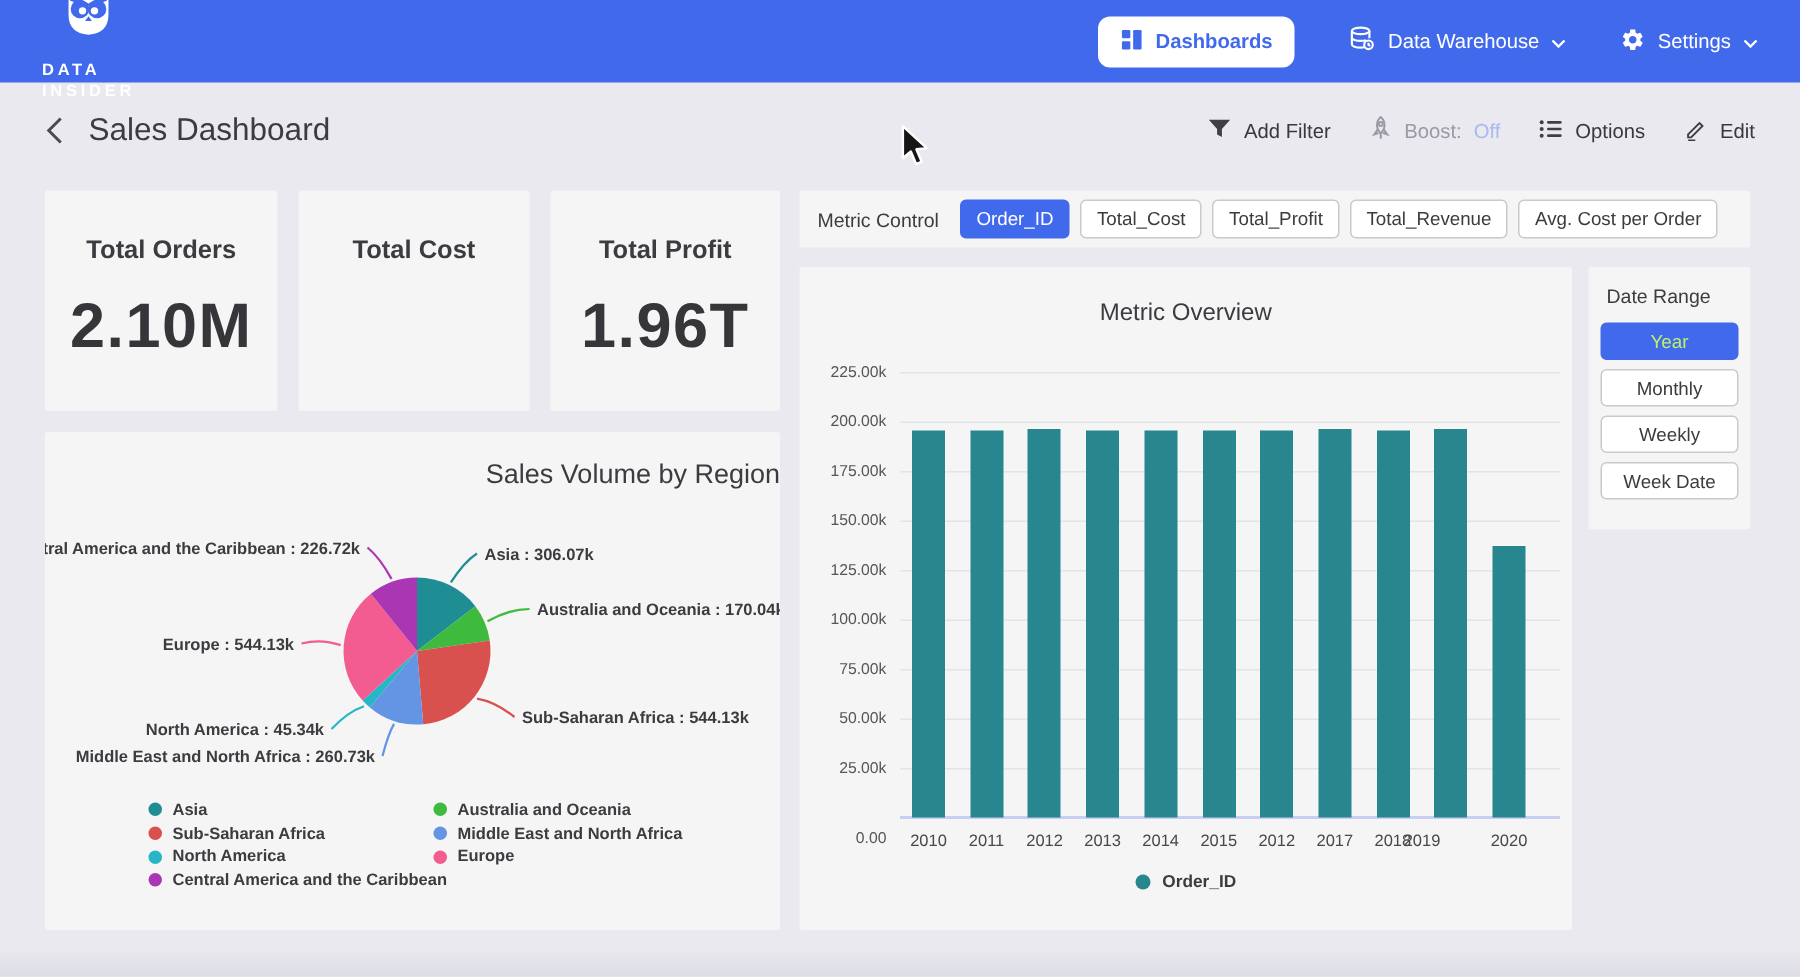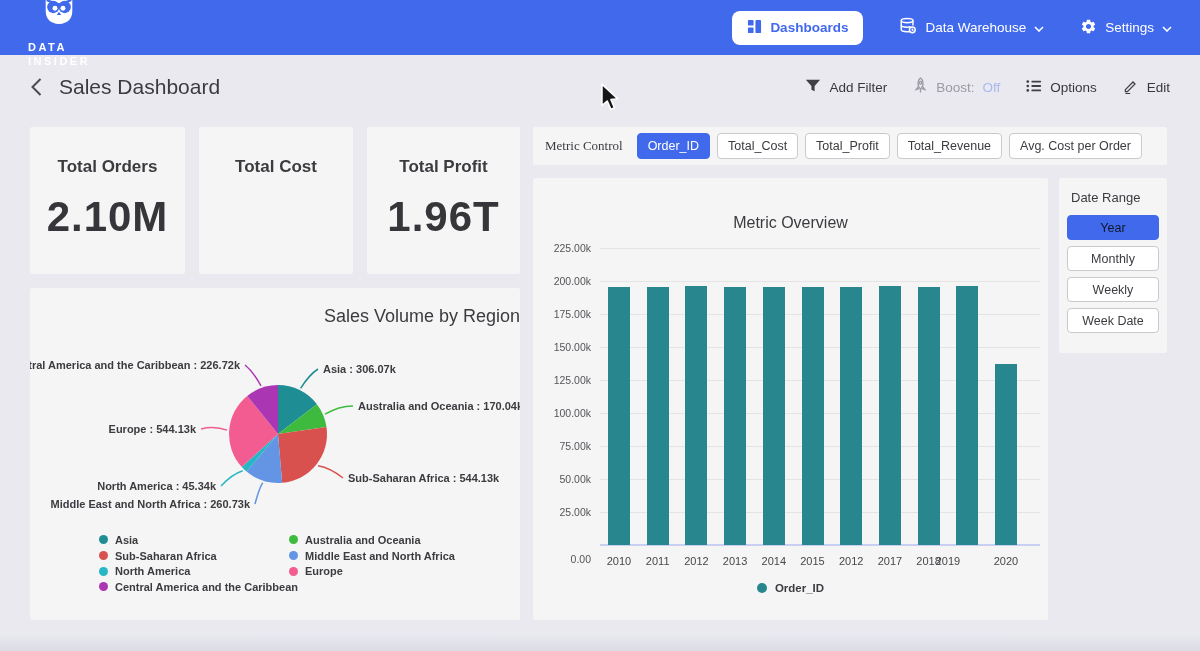--- a/index.html
+++ b/index.html
@@ -25,34 +25,34 @@
 
   
   .content { position:relative; height:532px; }
   .card { position:absolute; background:#f5f5f5; border-radius:2px; }
 
   .kpi { text-align:center; padding-top:30px; height:147px; }
   .kpi-label { font-size:17px; font-weight:600; color:#3b3b40; }
   .kpi-value { font-size:42px; font-weight:bold; color:#36363a; margin-top:16px; letter-spacing:1px; }
 
   .metric-bar { left:533px; top:8px; width:634px; height:38px; display:flex; align-items:center; padding:0 12px; gap:8px; }
-  .metric-label { font-size:13px; color:#3b3b40; margin-right:6px;font-family:Liberation Serif, serif; }
+  .metric-label { font-size:13px; color:#3b3b40; margin-right:6px; }
   .chip { background:#fff; border:1px solid #c9c9cf; border-radius:4px; padding:5px 10px; font-size:12.5px;
     color:#3b3b40; font-family:inherit; cursor:pointer; }
   .chip-selected { background:#4169ec; color:#fff; border-color:#4169ec; }
 
   .date-card { left:1059px; top:59px; width:108px; height:175px; padding:12px 8px; }
   .date-label { font-size:13px; color:#3b3b40; margin:0 0 10px 4px; }
   .date-btn { display:block; width:92px; height:25px; margin:0 0 6px 0; background:#fff; border:1px solid #c9c9cf;
     border-radius:4px; font-size:12.5px; color:#3b3b40; font-family:inherit; cursor:pointer; }
-  .date-btn.sel { background:#4169ec; color:#0f172a; border-color:#4169ec; }
+  .date-btn.sel { background:#4169ec; color:#bef264; border-color:#4169ec; }
 
   
   .bar-card { left:533px; top:59px; width:515px; height:442px; }
-  .chart-title { text-align:center; font-size:16px; color:#3b3b40; margin-top:36px; }
+  .chart-title { text-align:center; font-size:16px; color:#3b3b40; margin-top:22px; }
   .plot { position:absolute; left:67px; top:70px; width:440px; height:297px; }
   .gridline { position:absolute; left:0; width:100%; height:1px; background:#e4e4e4; }
   .baseline { position:absolute; left:0; bottom:-1px; width:100%; height:2px; background:#c9cff2; }
   .bar { position:absolute; bottom:0; width:22px; background:#27868e; }
   .ytick { position:absolute; left:0; width:58px; text-align:right; font-size:10.5px; color:#55555a; }
   .xtick { position:absolute; top:377px; width:50px; text-align:center; font-size:11px; color:#47474c; }
   .bar-legend { position:absolute; top:404px; left:0; width:100%; display:flex; align-items:center; justify-content:center; gap:8px;
     font-size:11.5px; font-weight:bold; color:#3b3b40; cursor:pointer; }
   .dot { width:10px; height:10px; border-radius:50%; display:inline-block; }
 

